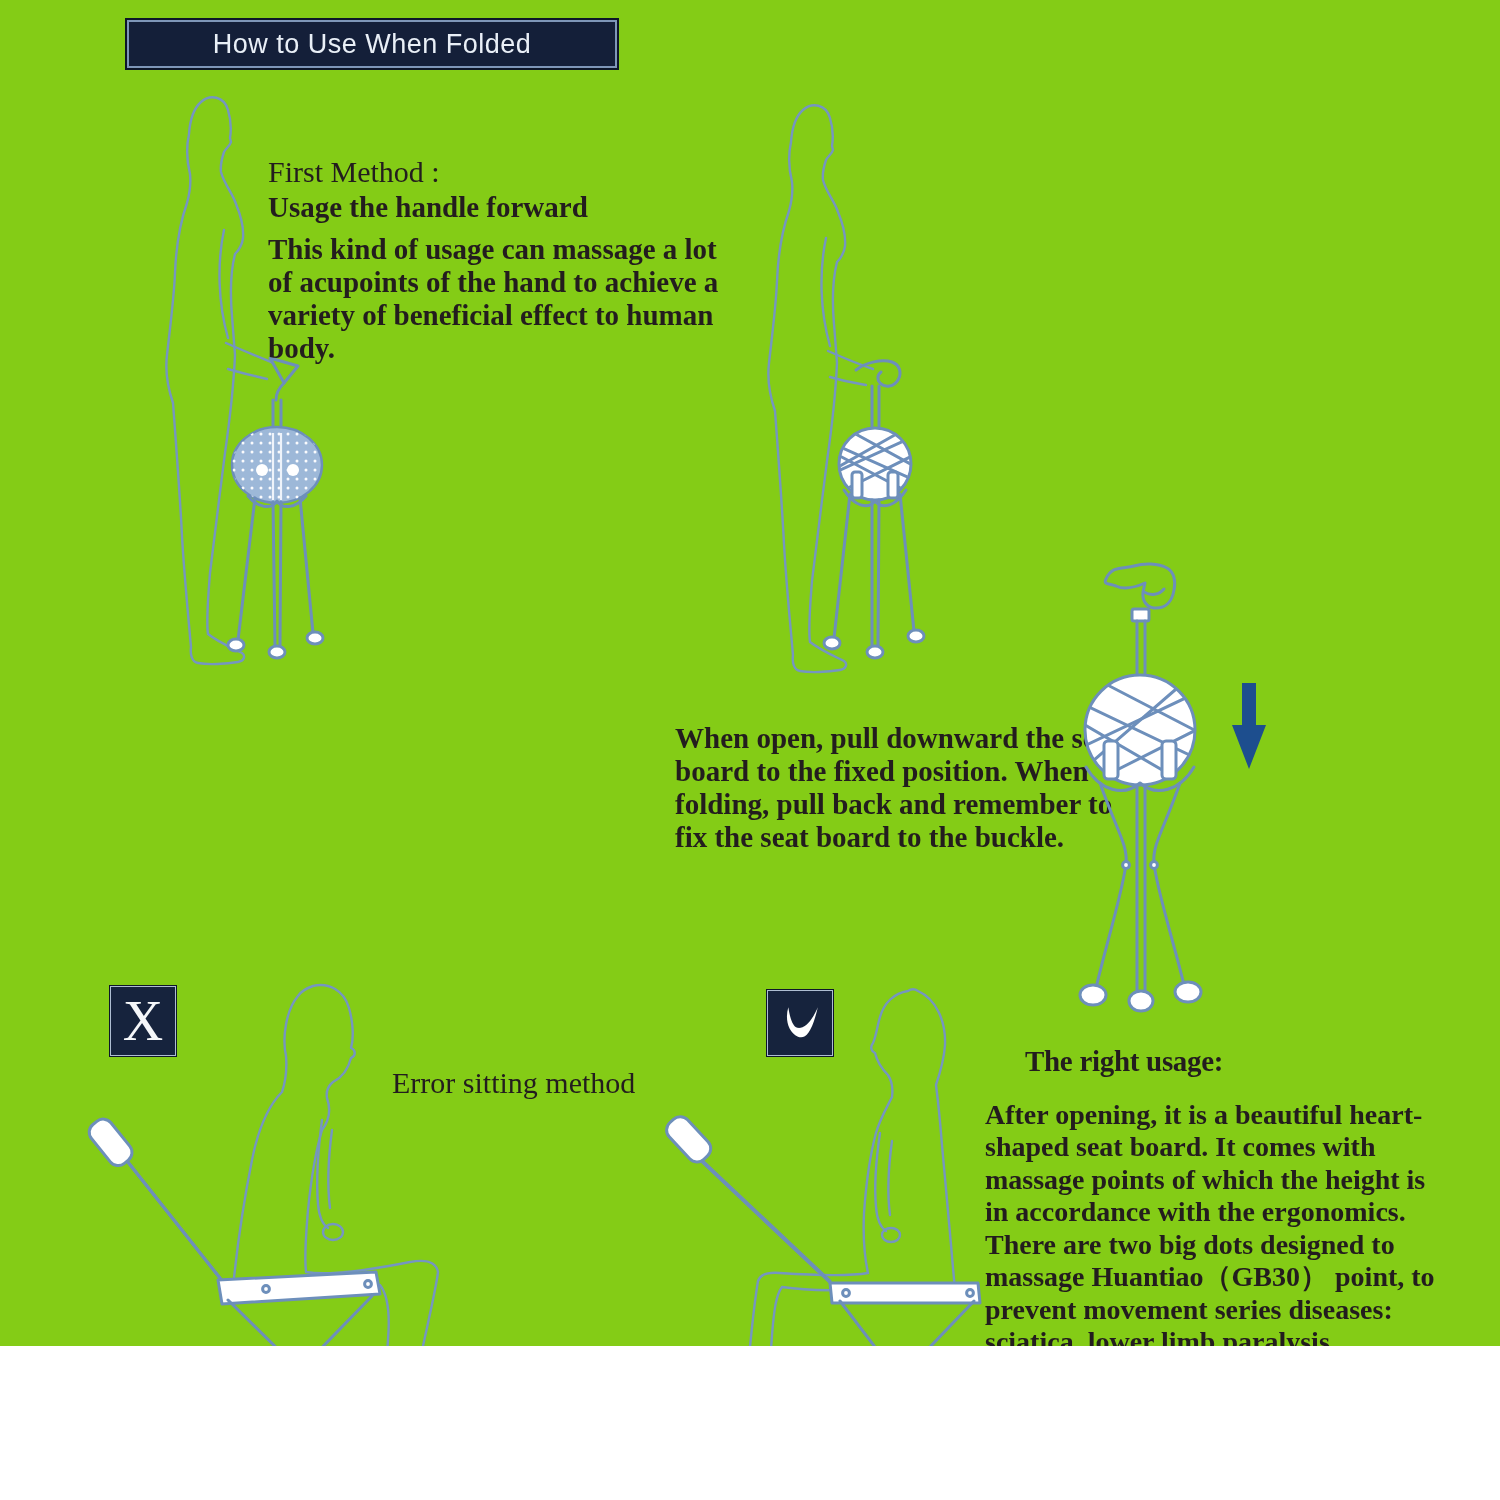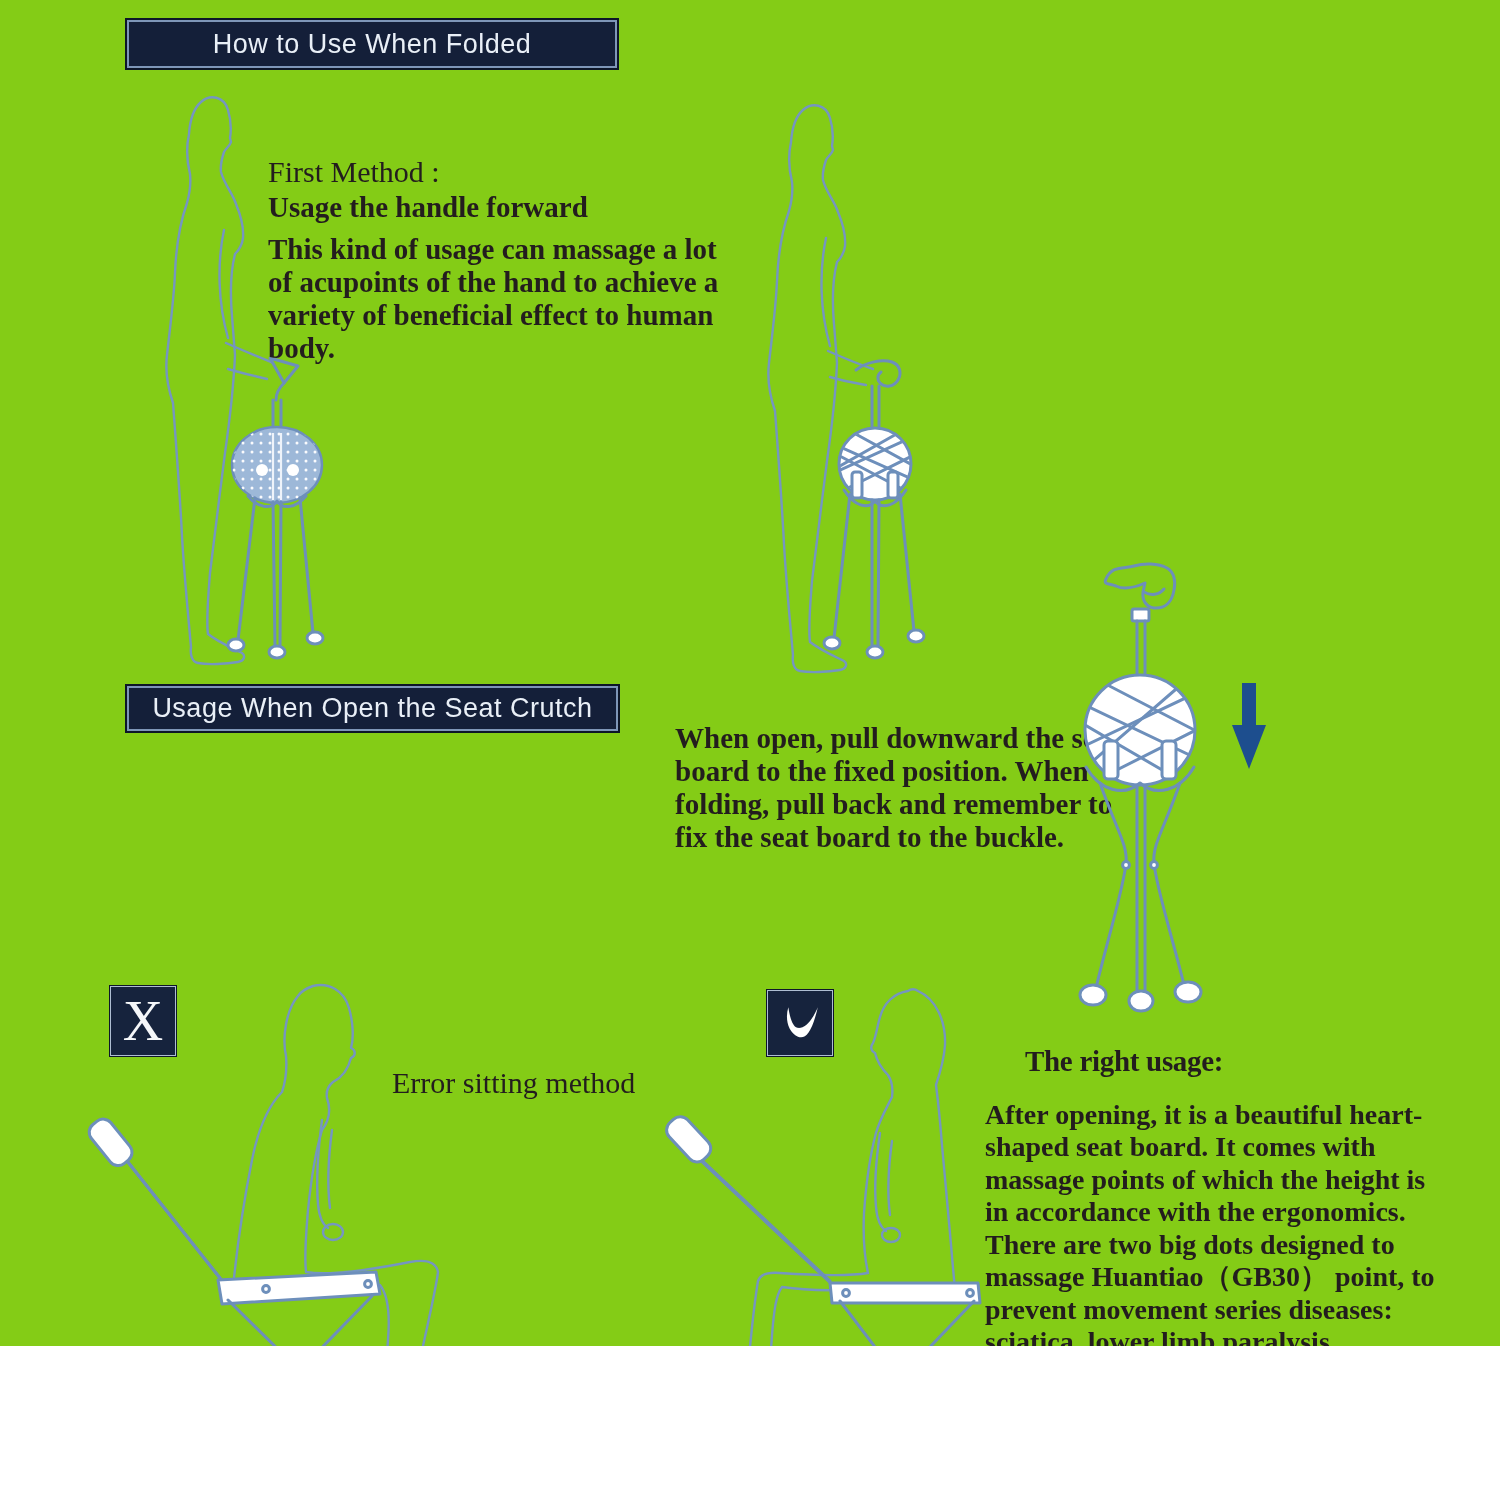--- a/index.html
+++ b/index.html
@@ -111,23 +111,20 @@
     <line class="ck" x1="144" y1="402" x2="144" y2="548"></line>
     <line class="ck" x1="151" y1="402" x2="150" y2="548"></line>
     <line class="ck" x1="122" y1="396" x2="106" y2="540"></line>
     <line class="ck" x1="172" y1="396" x2="186" y2="533"></line>
     <ellipse class="ckf" cx="104" cy="545" rx="8" ry="6"></ellipse>
     <ellipse class="ckf" cx="188" cy="538" rx="8" ry="6"></ellipse>
     <ellipse class="ckf" cx="147" cy="554" rx="8" ry="6"></ellipse>
   </svg>
 
 
-  <div class="abs banner" style="left:127px;top:686px;width:491px;height:45px;">
-    <span>Usage When Open the Seat Crutch</span>
-  </div>
 
   <div class="abs tblock" style="left:675px;top:714px;width:470px;">
     <div class="t-body" style="width:462px;">When open, pull downward the seat board to the fixed position. When folding, pull back and remember to fix the seat board to the buckle.</div>
   </div>
 
   <svg class="abs" style="left:1040px;top:545px;" width="240" height="500" viewBox="0 0 240 500" aria-hidden="true">
     <defs>
       <clipPath id="seatclip3">
           <circle cx="100" cy="185" r="55"></circle>
         </clipPath>

